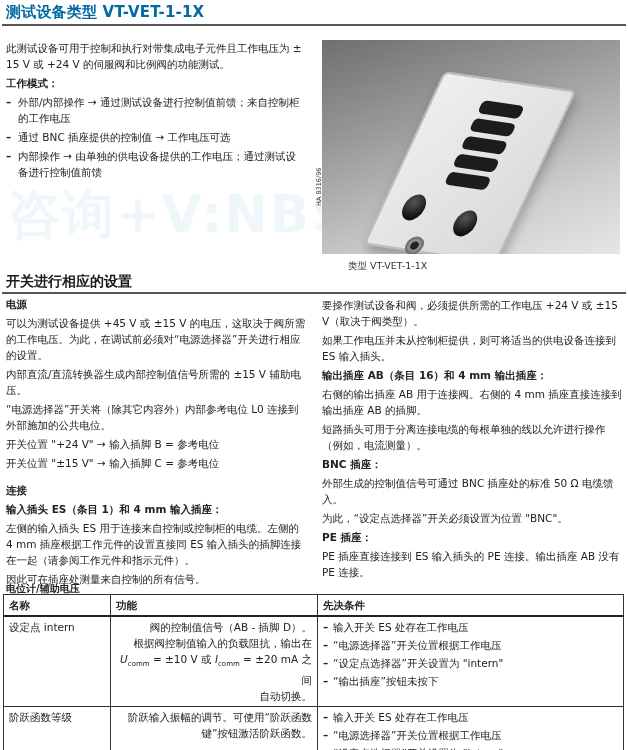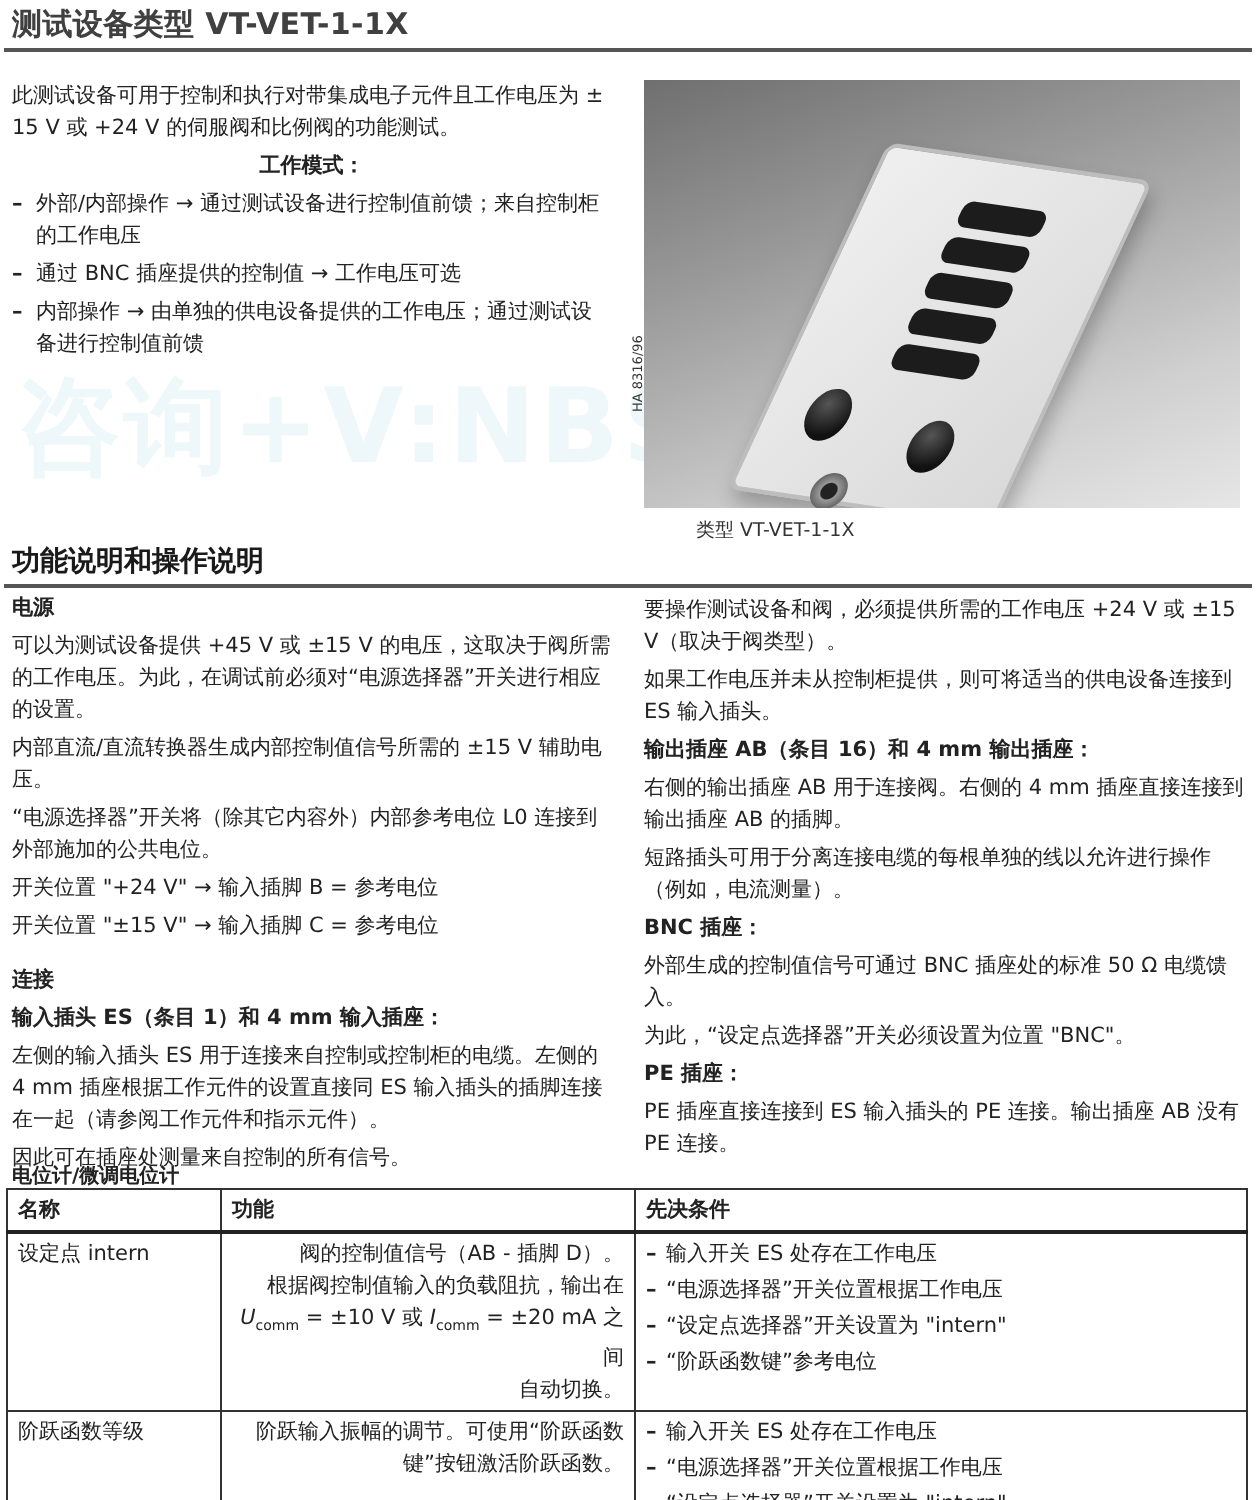--- a/index.html
+++ b/index.html
@@ -1,24 +1,24 @@
 <!DOCTYPE html>
 <html><head>
 <meta charset="utf-8">
 <style>
   * { box-sizing: border-box; margin: 0; padding: 0; }
   html, body { width: 628px; height: 750px; background: #ffffff; overflow: hidden; }
   body { font-family: "DejaVu Sans", "Liberation Sans", sans-serif; color: #222; font-size: 10.5px; line-height: 16px; position: relative; }
 
-  .h1 { position: absolute; left: 6px; top: 4px; font-size: 15px; font-weight: bold; color: #404040; letter-spacing: 0.2px; }
+  .h1 { position: absolute; left: 6px; top: 4px; font-size: 15px; font-weight: bold; color: #0369a1; letter-spacing: 0.2px; }
   .rule-thick { position: absolute; left: 2px; right: 2px; height: 2px; background: #555; }
 
   .intro { position: absolute; left: 6px; top: 40px; width: 300px; }
   .intro p { margin-bottom: 3px; }
-  .bold { font-weight: bold; text-align: center; }
+  .bold { font-weight: bold; }
   .bullet { position: relative; padding-left: 12px; margin-bottom: 3px; }
   .bullet::before { content: "–"; position: absolute; left: 0; top: 0; font-weight: bold; }
 
   .photo { position: absolute; left: 322px; top: 40px; width: 298px; height: 214px;
     background: linear-gradient(160deg, #6f6f6f 0%, #9a9a9a 35%, #cfcfcf 75%, #e6e6e6 100%); overflow: hidden; }
   .device { position: absolute; left: 78px; top: 40px; width: 140px; height: 175px; background: linear-gradient(120deg,#efefef,#d9d9d9);
     border: 2px solid #bdbdbd; border-radius: 6px; transform: skewX(-18deg) rotate(8deg); box-shadow: 4px 6px 10px rgba(0,0,0,0.25); }
   .socket { position: absolute; width: 44px; height: 13px; background: #1c1c1c; border-radius: 5px; }
   .knob { position: absolute; width: 22px; height: 26px; background: radial-gradient(circle at 40% 30%, #555, #111 70%); border-radius: 50%; }
   .bnc { position: absolute; width: 18px; height: 18px; border-radius: 50%; background: radial-gradient(circle,#222 30%,#999 35%,#666 70%); }
@@ -72,21 +72,21 @@
     <div class="socket" style="left:50px;top:74px;"></div>
     <div class="socket" style="left:50px;top:92px;"></div>
     <div class="knob" style="left:20px;top:118px;"></div>
     <div class="knob" style="left:78px;top:126px;"></div>
     <div class="bnc" style="left:40px;top:158px;"></div>
   </div>
 </div>
 <div class="photo-id">HA 8316/96</div>
 <div class="photo-caption">类型 VT-VET-1-1X</div>
 
-<div class="h2">功能说明和操作说明</div>
+<div class="h2">开关进行相应的设置</div>
 <div class="rule-thick" style="top:292px;"></div>
 
 <div class="col-left">
   <p class="sub">电源</p>
   <p>可以为测试设备提供 +45 V 或 ±15 V 的电压，这取决于阀所需的工作电压。为此，在调试前必须对“电源选择器”开关进行相应的设置。</p>
   <p>内部直流/直流转换器生成内部控制值信号所需的 ±15 V 辅助电压。</p>
   <p>“电源选择器”开关将（除其它内容外）内部参考电位 L0 连接到外部施加的公共电位。</p>
   <p>开关位置 "+24 V" → 输入插脚 B = 参考电位</p>
   <p>开关位置 "±15 V" → 输入插脚 C = 参考电位</p>
   <div class="gap"></div>
@@ -102,21 +102,21 @@
   <p class="sub">输出插座 AB（条目 16）和 4 mm 输出插座：</p>
   <p>右侧的输出插座 AB 用于连接阀。右侧的 4 mm 插座直接连接到输出插座 AB 的插脚。</p>
   <p>短路插头可用于分离连接电缆的每根单独的线以允许进行操作（例如，电流测量）。</p>
   <p class="sub">BNC 插座：</p>
   <p>外部生成的控制值信号可通过 BNC 插座处的标准 50 Ω 电缆馈入。</p>
   <p>为此，“设定点选择器”开关必须设置为位置 "BNC"。</p>
   <p class="sub">PE 插座：</p>
   <p>PE 插座直接连接到 ES 输入插头的 PE 连接。输出插座 AB 没有 PE 连接。</p>
 </div>
 
-<div class="tbl-title">电位计/微调电位计</div>
+<div class="tbl-title">电位计/辅助电压</div>
 <table>
   <thead>
     <tr>
       <th>名称</th>
       <th>功能</th>
       <th>先决条件</th>
     </tr>
   </thead>
   <tbody>
     <tr style="height:86px;">
@@ -124,21 +124,21 @@
       <td class="c2">
         <span class="plain">阀的控制值信号（AB - 插脚 D）。</span>
         <span class="plain">根据阀控制值输入的负载阻抗，输出在</span>
         <span class="plain"><i>U</i><sub>comm</sub><span> = ±10 V 或 </span><i>I</i><sub>comm</sub><span> = ±20 mA 之间</span></span>
         <span class="plain">自动切换。</span>
       </td>
       <td>
         <span class="cond">输入开关 ES 处存在工作电压</span>
         <span class="cond">“电源选择器”开关位置根据工作电压</span>
         <span class="cond">“设定点选择器”开关设置为 "intern"</span>
-        <span class="cond">“阶跃函数键”参考电位</span>
+        <span class="cond">“输出插座”按钮未按下</span>
       </td>
     </tr>
     <tr style="height:66px;">
       <td class="c1">阶跃函数等级</td>
       <td class="c2">阶跃输入振幅的调节。可使用“阶跃函数键”按钮激活阶跃函数。</td>
       <td>
         <span class="cond">输入开关 ES 处存在工作电压</span>
         <span class="cond">“电源选择器”开关位置根据工作电压</span>
         <span class="cond" style="margin-bottom:0">“设定点选择器”开关设置为 "intern"</span>
 

